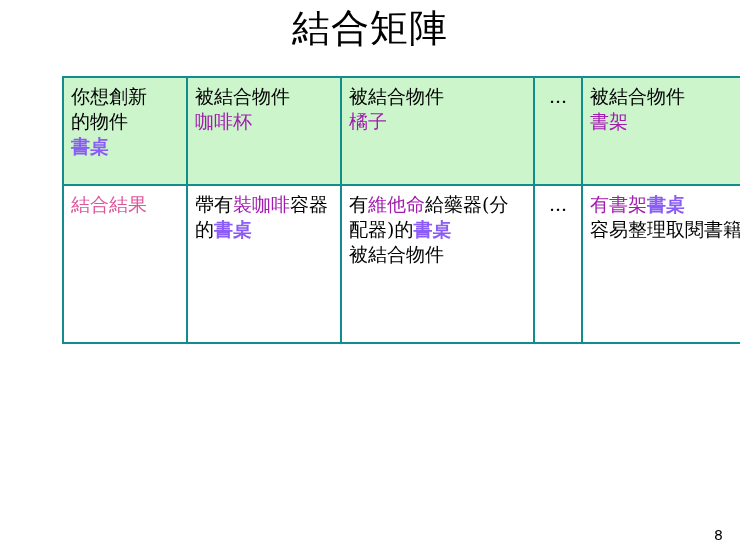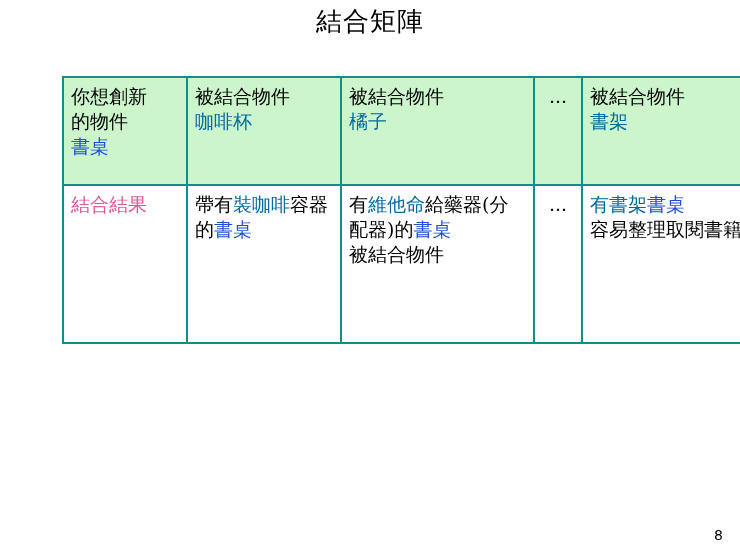--- a/index.html
+++ b/index.html
@@ -20,21 +20,21 @@
     inset: 0;
     background: #ffffff;
   }
 
   #slide-title {
     position: absolute;
     left: 0;
     top: 6px;
     width: 740px;
     text-align: center;
-    font-size: 26px;
+    font-size: 38px;
     line-height: 1.2;
     color: #000000;
     font-family: "DejaVu Serif", "Liberation Serif", serif;
     letter-spacing: 1px;
     white-space: nowrap;
   }
 
   #matrix-table {
     position: absolute;
     left: 14px;
@@ -68,22 +68,22 @@
   #matrix-table tr.feature-row td { height: 96px; }
   #matrix-table tr.result-row  td { height: 146px; }
 
   td.col-ellipsis {
     text-align: center;
     font-size: 17px;
     color: #333333;
   }
 
   .t-black   { color: #000000; }
-  .t-blue    { color: #0369a1; }
-  .t-orange  { color: #1d4ed8; }
+  .t-blue    { color: #a21caf; }
+  .t-orange  { color: #8b5cf6; font-weight: bold; }
   .t-magenta { color: #E0569B; }
 
   .line { display: block; }
   .inline { display: inline; }
 
   #page-number {
     position: absolute;
     right: 17px;
     bottom: 12px;
     font-size: 14px;

